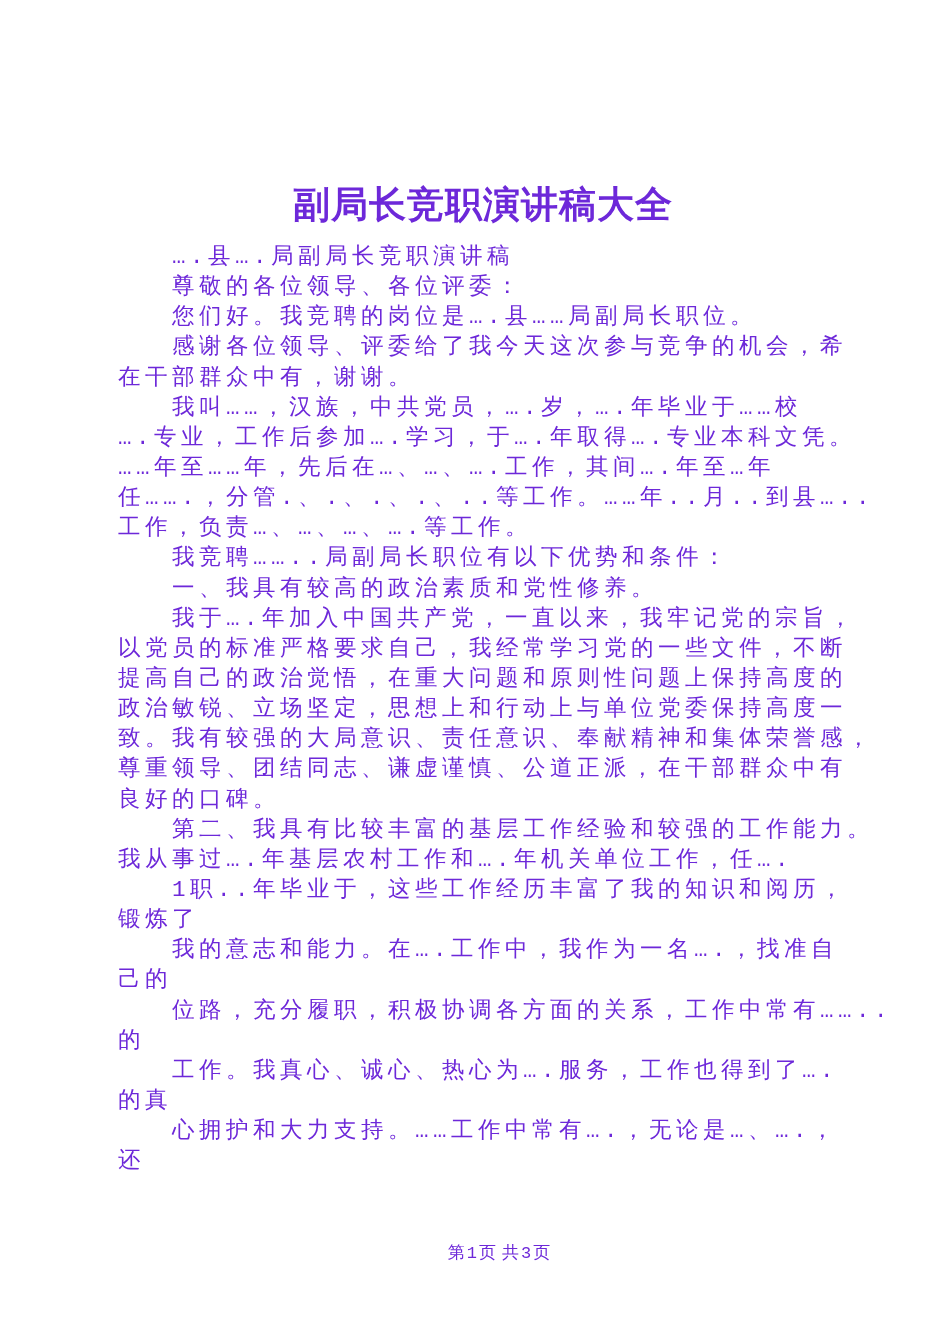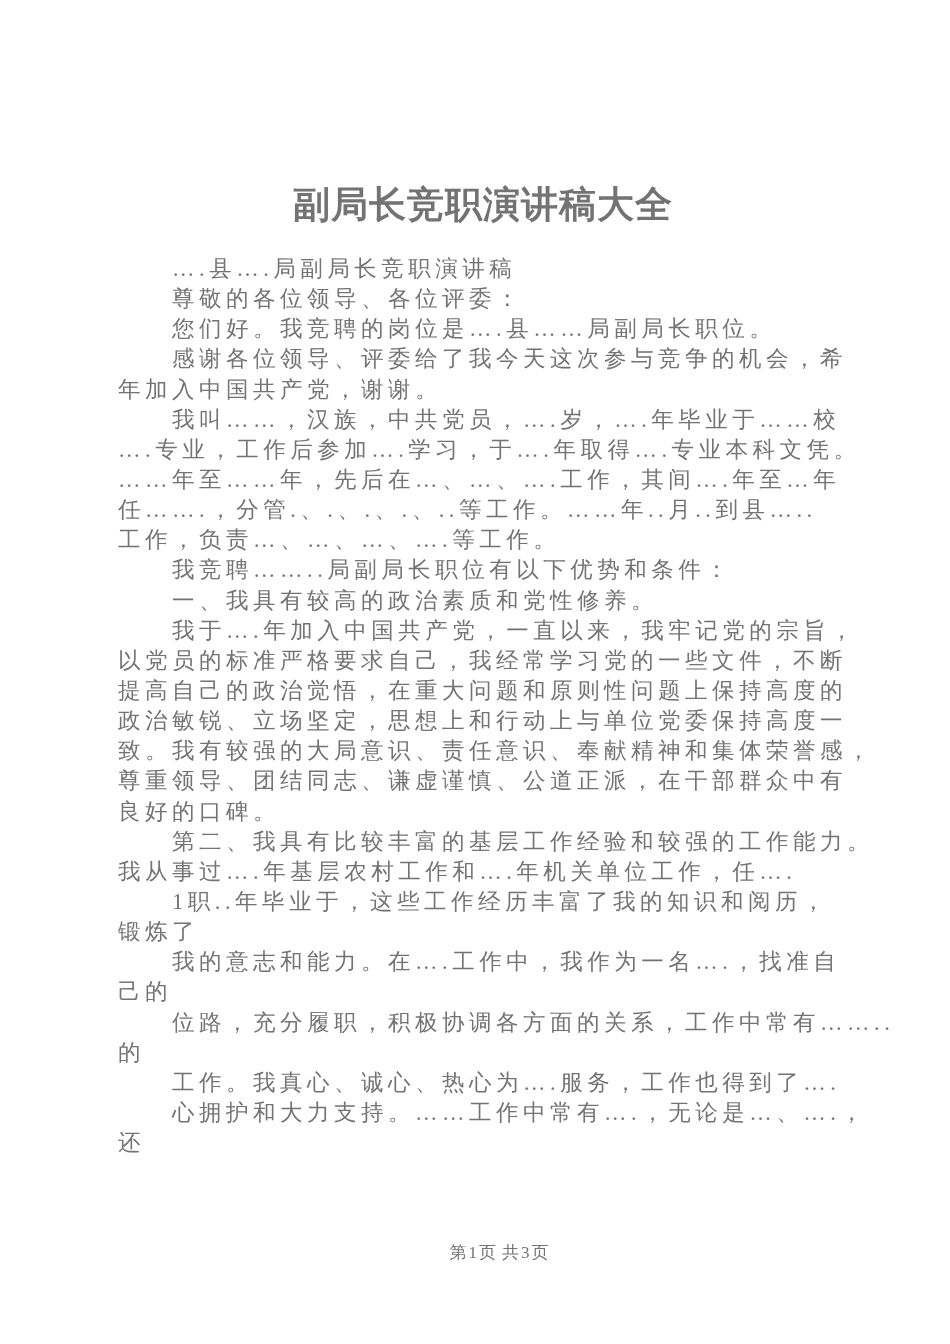--- a/index.html
+++ b/index.html
@@ -6,39 +6,39 @@
     margin: 0;
     padding: 0;
     background: #ffffff;
   }
   .page {
     position: relative;
     width: 950px;
     height: 1286px;
     background: #ffffff;
     overflow: hidden;
-    font-family: Liberation Serif, serif;
-    color: #737373;
+    font-family: Liberation Mono, monospace;
+    color: #6d28d9;
   }
   .doc-title {
     position: absolute;
     top: 180px;
     left: 0;
     right: 0;
     margin: 0;
     text-align: center;
     font-size: 37px;
     font-weight: 700;
     letter-spacing: 1px;
     transform: translateX(8px);
     white-space: nowrap;
   }
   .doc-body {
     position: absolute;
-    top: 254px;
+    top: 242px;
     left: 118px;
     width: 760px;
     font-size: 22.5px;
     line-height: 30.15px;
     letter-spacing: 4.5px;
   }
   .body-line {
     white-space: pre;
     height: 30.15px;
   }
@@ -61,21 +61,21 @@
 
 <div class="page">
 
   <h1 class="doc-title">副局长竞职演讲稿大全</h1>
 
   <div class="doc-body">
       <div class="body-line">　　….县….局副局长竞职演讲稿</div>
       <div class="body-line">　　尊敬的各位领导、各位评委：</div>
       <div class="body-line">　　您们好。我竞聘的岗位是….县……局副局长职位。</div>
       <div class="body-line">　　感谢各位领导、评委给了我今天这次参与竞争的机会，希</div>
-      <div class="body-line">年加入中国共产党，谢谢。</div>
+      <div class="body-line">在干部群众中有，谢谢。</div>
       <div class="body-line">　　我叫……，汉族，中共党员，….岁，….年毕业于……校</div>
       <div class="body-line">….专业，工作后参加….学习，于….年取得….专业本科文凭。</div>
       <div class="body-line">……年至……年，先后在…、…、….工作，其间….年至…年</div>
       <div class="body-line">任…….，分管.、.、.、.、..等工作。……年..月..到县…..</div>
       <div class="body-line">工作，负责…、…、…、….等工作。</div>
       <div class="body-line">　　我竞聘……..局副局长职位有以下优势和条件：</div>
       <div class="body-line">　　一、我具有较高的政治素质和党性修养。</div>
       <div class="body-line">　　我于….年加入中国共产党，一直以来，我牢记党的宗旨，</div>
       <div class="body-line">以党员的标准严格要求自己，我经常学习党的一些文件，不断</div>
       <div class="body-line">提高自己的政治觉悟，在重大问题和原则性问题上保持高度的</div>
@@ -85,20 +85,21 @@
       <div class="body-line">良好的口碑。</div>
       <div class="body-line">　　第二、我具有比较丰富的基层工作经验和较强的工作能力。</div>
       <div class="body-line">我从事过….年基层农村工作和….年机关单位工作，任….</div>
       <div class="body-line">　　1职..年毕业于，这些工作经历丰富了我的知识和阅历，</div>
       <div class="body-line">锻炼了</div>
       <div class="body-line">　　我的意志和能力。在….工作中，我作为一名….，找准自</div>
       <div class="body-line">己的</div>
       <div class="body-line">　　位路，充分履职，积极协调各方面的关系，工作中常有……..</div>
       <div class="body-line">的</div>
       <div class="body-line">　　工作。我真心、诚心、热心为….服务，工作也得到了….</div>
+      <div class="body-line">的真</div>
       <div class="body-line">　　心拥护和大力支持。……工作中常有….，无论是…、….，</div>
       <div class="body-line">还</div>
     </div>
 
   <div class="doc-footer">
     <span class="footer-current">第1页</span><span class="footer-total">共3页</span>
   </div>
 
 </div>
 

